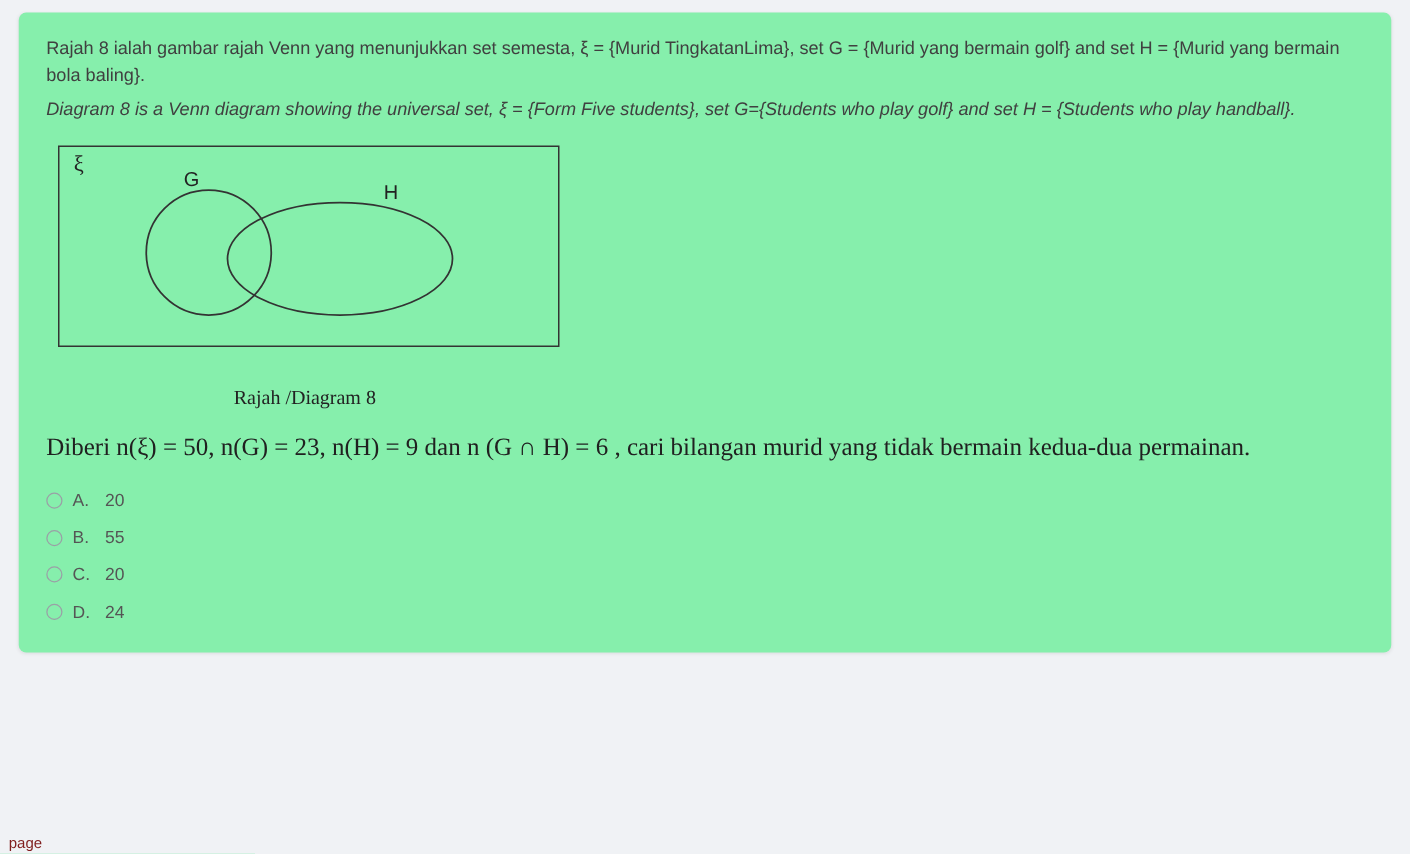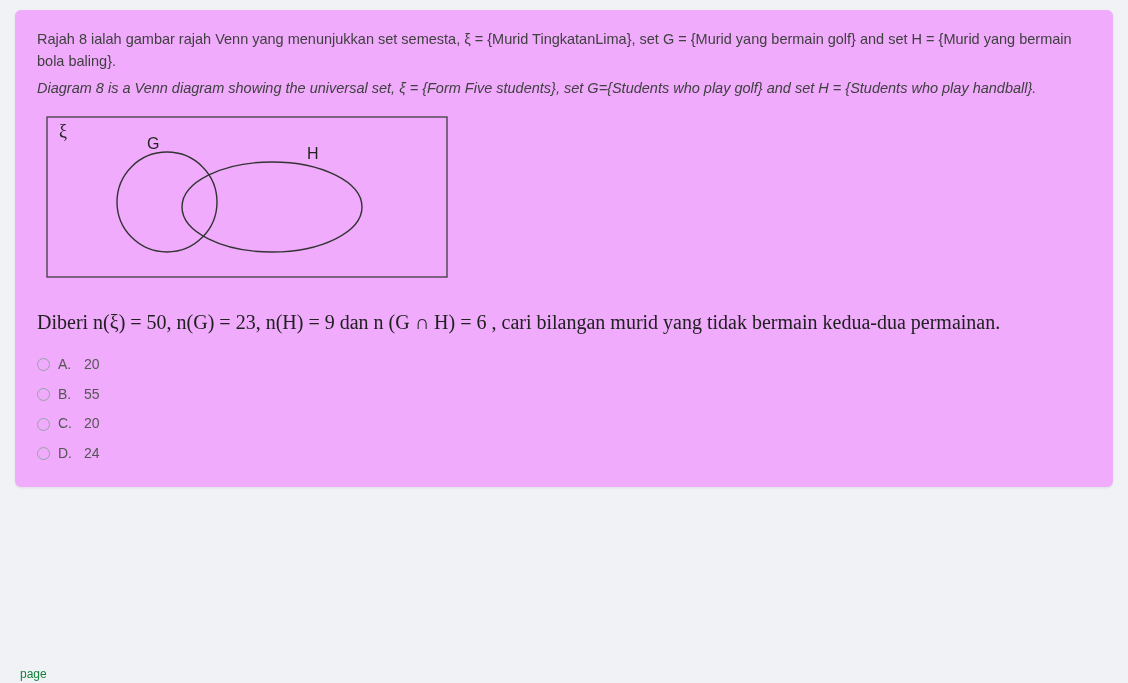--- a/index.html
+++ b/index.html
@@ -9,21 +9,21 @@
     }
     body {
       font-family: Arial, Helvetica, sans-serif;
       background: #f0f2f5;
       width: 1128px;
       height: 683px;
       overflow: hidden;
       position: relative;
     }
     .card {
-      background: #f0abfc;
+      background: #86efac;
       margin: 10px 15px;
       padding: 18px 22px;
       border-radius: 6px;
       box-shadow: 0 1px 3px rgba(0,0,0,0.08);
       color: #3a3a3a;
       line-height: 1.55;
       font-size: 14.5px;
     }
     .question-text {
       color: #404040;
@@ -69,23 +69,23 @@
       height: 13px;
       border: 1.5px solid #9aa0a6;
       border-radius: 50%;
       flex-shrink: 0;
     }
     .option-letter {
       min-width: 18px;
     }
     .page-hint {
       position: absolute;
-      left: 16px;
+      left: 3px;
       bottom: 2px;
-      color: #15803d;
+      color: #7f1d1d;
       font-size: 12px;
       padding-left: 4px;
     }
   </style>
 </head>
 <body>
 
 <div class="card">
 
   <div class="question-text">Rajah 8 ialah gambar rajah Venn yang menunjukkan set semesta, ξ = {Murid TingkatanLima}, set G = {Murid yang bermain golf} and set H = {Murid yang bermain bola baling}.</div>
@@ -95,20 +95,21 @@
     <svg width="420" height="180" viewBox="0 0 420 180">
       <rect x="10" y="10" width="400" height="160" fill="none" stroke="#333" stroke-width="1.2"></rect>
       <text x="22" y="30" font-family="Times New Roman, serif" font-size="18" fill="#222">ξ</text>
       <circle cx="130" cy="95" r="50" fill="none" stroke="#333" stroke-width="1.4"></circle>
       <text x="110" y="42" font-family="Arial" font-size="16" fill="#222">G</text>
       <ellipse cx="235" cy="100" rx="90" ry="45" fill="none" stroke="#333" stroke-width="1.4"></ellipse>
       <text x="270" y="52" font-family="Arial" font-size="16" fill="#222">H</text>
     </svg>
   </div>
 
+  <div class="caption">Rajah /Diagram 8</div>
 
   <div class="serif-block">
     <div>Diberi n(ξ) = 50, n(G) = 23, n(H) = 9 dan n (G ∩ H) = 6 , cari bilangan murid yang tidak bermain kedua-dua permainan.</div>
   </div>
 
   <div class="options">
     <div class="option-row">
       <span class="radio"></span>
       <span class="option-letter">A.</span>
       <span>20</span>

